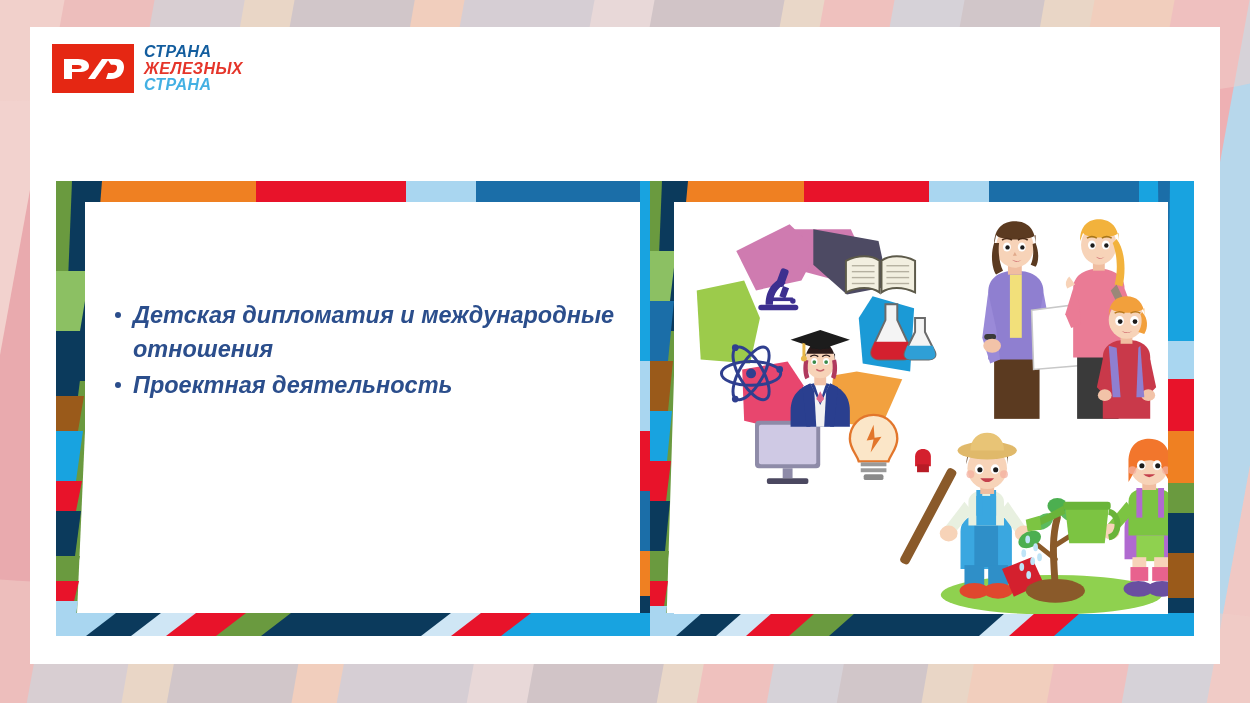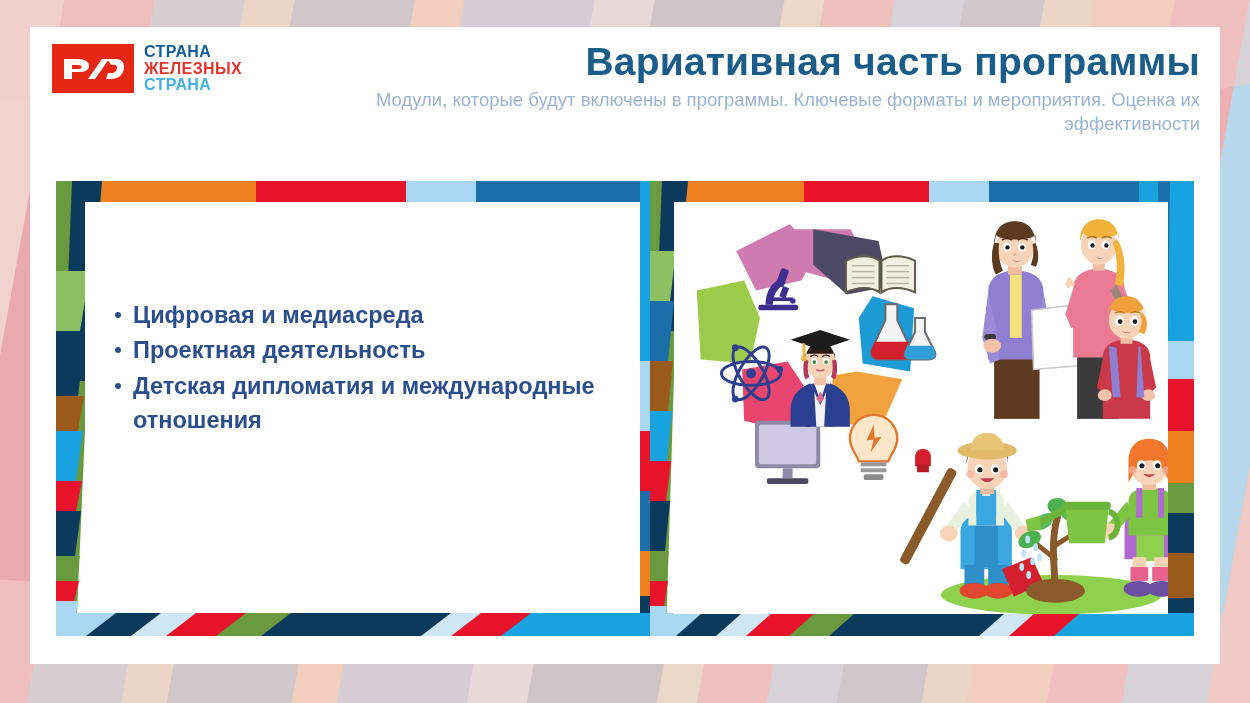--- a/index.html
+++ b/index.html
@@ -6,20 +6,21 @@
   html, body {
     width: 1250px; height: 703px;
     overflow: hidden;
     font-family: "Liberation Sans", "DejaVu Sans", sans-serif;
   }
   #slide {
     position: relative;
     width: 1250px; height: 703px;
     background: #14532d;
     overflow: hidden;
+    font-style: italic;
   }
   
   #bg-ribbons { position:absolute; inset:0; width:1250px; height:703px; }
 
   
   #sheet {
     position: absolute;
     left: 30px; top: 27px;
     width: 1190px; height: 637px;
     background: #ffffff;
@@ -127,24 +128,20 @@
             <path d="M45 4 h9 c5 0 8 3 8 8 0 7-5 12-13 12 h-5 l2-6 h3 c4 0 6-2.5 6-5.6 0-1.6-1-2.6-3-2.6 h-3 z" fill="#ffffff"></path>
           </svg>
         </div>
         <div id="logo-words">
           <span class="lw1">СТРАНА</span>
           <span class="lw2">ЖЕЛЕЗНЫХ</span>
           <span class="lw3">СТРАНА</span>
         </div>
       </div>
 
-      <div id="title-wrap">
-        <div id="page-title">Вариативная часть программы</div>
-        <div id="page-subtitle">Модули, которые будут включены в программы. Ключевые форматы и мероприятия. Оценка их эффективности</div>
-      </div>
     </div>
 
     <div class="panel" id="panel-left">
 
       <svg class="panel-frame" viewBox="0 0 596 455" preserveAspectRatio="none">
         <defs>
           <clipPath id="clipL">
               <rect x="0" y="0" width="596" height="455"></rect>
             </clipPath>
         </defs>
@@ -189,29 +186,25 @@
             <path d="M425 432 L480 432 L450 455 L395 455 Z" fill="#e8132a"></path>
             <path d="M475 432 L596 432 L596 455 L445 455 Z" fill="#18a3e0"></path>
           </g>
         </g>
       </svg>
 
       <div class="panel-inner">
         <ul id="bullet-list">
           <li>
             <span class="dot"></span>
-            <span class="btxt">Цифровая и медиасреда</span>
+            <span class="btxt">Детская дипломатия и международные отношения</span>
           </li>
           <li>
             <span class="dot"></span>
             <span class="btxt">Проектная деятельность</span>
-          </li>
-          <li>
-            <span class="dot"></span>
-            <span class="btxt">Детская дипломатия и международные отношения</span>
           </li>
         </ul>
       </div>
     </div>
 
     <div class="panel" id="panel-right">
 
       <svg class="panel-frame" viewBox="0 0 544 455" preserveAspectRatio="none">
         <defs>
             <clipPath id="clipR">

